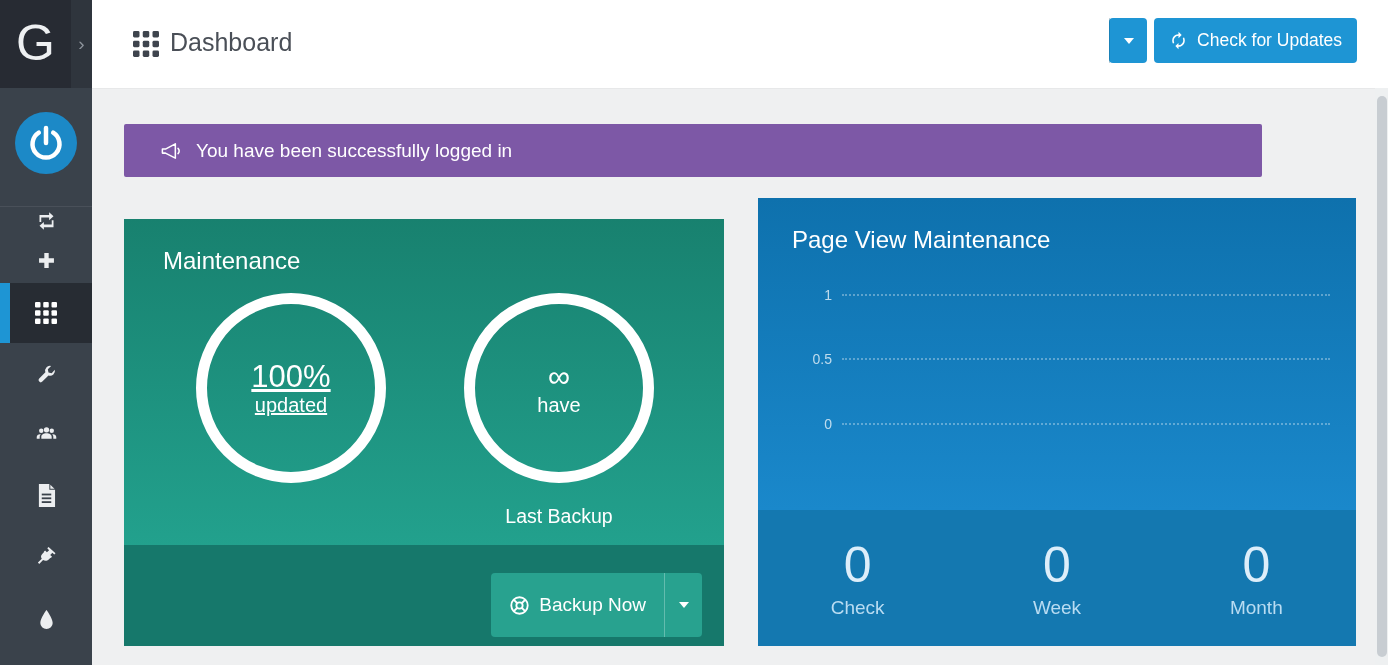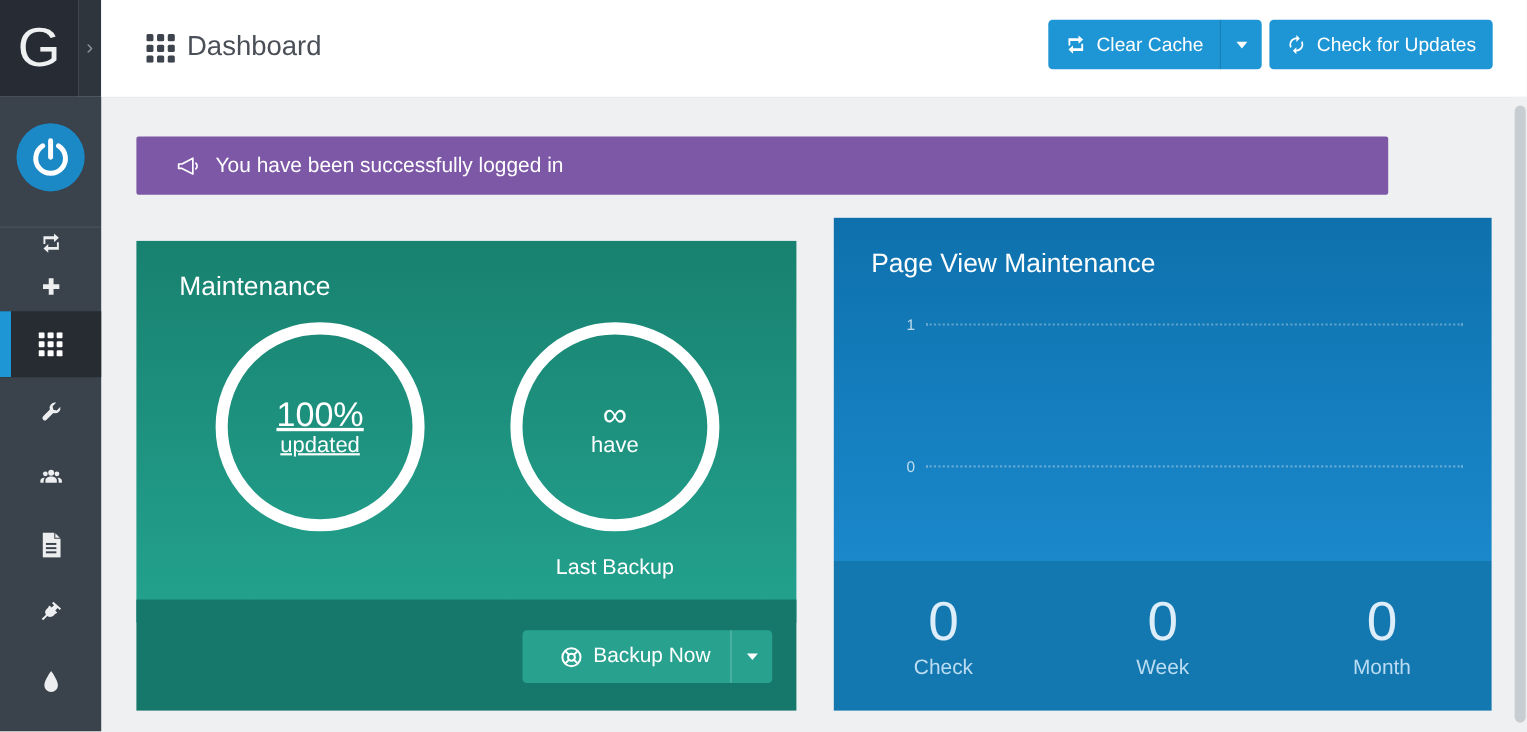--- a/index.html
+++ b/index.html
@@ -47,22 +47,22 @@
   .panel-maint{left:124px;top:198px;width:600px;height:448px;}
   .maint-body{position:absolute;left:0;top:0;width:600px;height:347px;
     background:linear-gradient(180deg,#18816f,#23a38f);margin-top:21px;}
   .panel-title{position:absolute;left:39px;top:28px;color:#fff;font-size:24px;}
   .circle{position:absolute;width:168px;height:168px;border:11px solid #fff;border-radius:50%;
     display:flex;flex-direction:column;align-items:center;justify-content:center;color:#fff;}
   .circle .big{font-size:31px;line-height:1.15;}
   .circle .small{font-size:20px;line-height:1.15;}
   .circle-label{position:absolute;width:190px;text-align:center;color:#fff;font-size:19.5px;top:286px;}
   .maint-footer{position:absolute;left:0;top:347px;width:600px;height:101px;background:#16786b;}
-  .backup-btn{position:absolute;right:22px;top:28px;height:48px;display:flex;background:#28a28f;
-    border-radius:4px;color:#fff;cursor:pointer;padding-left:16px;}
+  .backup-btn{position:absolute;right:22px;top:28px;height:64px;display:flex;background:#28a28f;
+    border-radius:4px;color:#fff;cursor:pointer;}
   .backup-main{display:flex;align-items:center;gap:9px;padding:0 18px;font-size:19px;}
   .backup-caret{width:37px;display:flex;align-items:center;justify-content:center;
     border-left:1px solid rgba(255,255,255,.28);}
 
   
   .panel-stats{left:758px;top:198px;width:598px;height:448px;}
   .stats-body{position:absolute;left:0;top:0;width:598px;height:312px;
     background:linear-gradient(180deg,#0e71ad,#1a88cb);}
   .grid-row{position:absolute;left:28px;right:26px;height:14px;display:flex;align-items:center;}
   .grid-row .tick{width:46px;text-align:right;padding-right:10px;font-size:14px;
@@ -102,29 +102,20 @@
       <rect x="18" y="9" width="6" height="6" rx="1.3"></rect>
     <rect x="0" y="18" width="6" height="6" rx="1.3"></rect>
       <rect x="9" y="18" width="6" height="6" rx="1.3"></rect>
       <rect x="18" y="18" width="6" height="6" rx="1.3"></rect>
   </svg>
 </div>
 <div class="abs header-title">Dashboard</div>
 
 <div class="abs header-buttons">
   <div class="btn-blue">
-    <div class="btn-main">
-      <span>
-        <svg viewBox="0 0 24 20" width="20" height="17" fill="#fff">
-          <path d="M6 6h9v3l5-4.5L15 0v3H4v8h2z"></path>
-          <path d="M18 14H9v-3l-5 4.5L9 20v-3h11V9h-2z"></path>
-        </svg>
-      </span>
-      <span>Clear Cache</span>
-    </div>
     <div class="btn-caret-seg">
       <span class="caret"></span>
     </div>
   </div>
   <div class="btn-blue">
     <div class="btn-main">
       <span>
         <svg viewBox="0 0 24 24" width="19" height="19" fill="#fff">
           <path d="M12 6v3l4-4-4-4v3a8 8 0 0 0-6.9 12l1.5-1.5A6 6 0 0 1 12 6zm6.9 2-1.5 1.5A6 6 0 0 1 12 18v-3l-4 4 4 4v-3a8 8 0 0 0 6.9-12z"></path>
         </svg>
@@ -263,20 +254,24 @@
   </div>
 </div>
 
 <div class="abs panel-stats">
   <div class="stats-body">
     <div class="panel-title" style="left:34px;">Page View Maintenance</div>
     <div class="grid-row" style="top:90px;">
       <span class="tick">1</span>
       <span class="dots"></span>
     </div>
+    <div class="grid-row" style="top:154px;">
+      <span class="tick">0.5</span>
+      <span class="dots"></span>
+    </div>
     <div class="grid-row" style="top:219px;">
       <span class="tick">0</span>
       <span class="dots"></span>
     </div>
   </div>
   <div class="stats-footer">
     <div class="stat-col">
       <span class="stat-value">0</span>
       <span class="stat-label">Check</span>
     </div>

